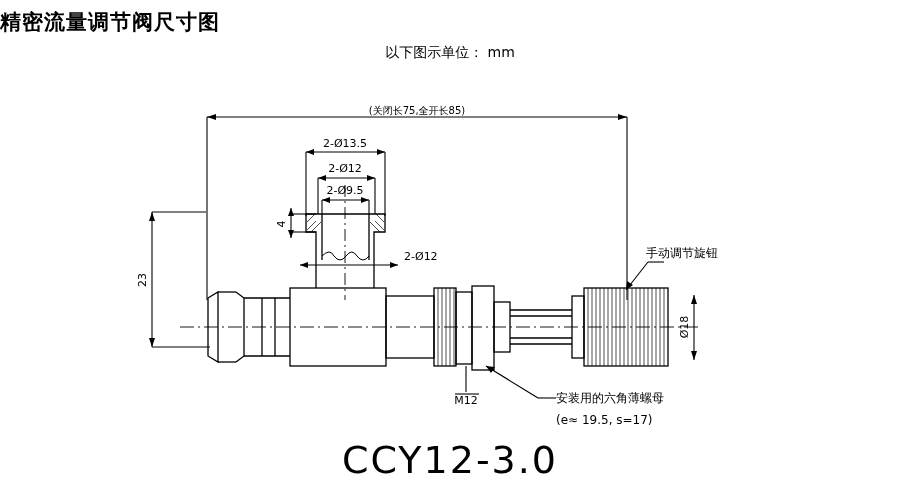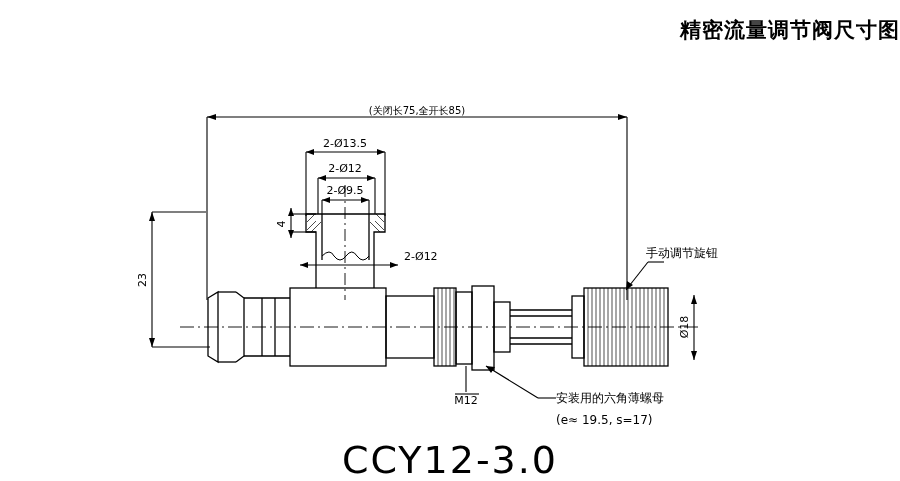--- a/index.html
+++ b/index.html
@@ -16,24 +16,24 @@
     overflow: hidden;
   }
   #stage {
     position: absolute;
     left: 0; top: 0;
     width: 900px;
     height: 481px;
   }
   .title {
     position: absolute;
-    top: 16px;
-    left: 0;
-    width: 900px;
-    text-align: right;
+    top: 8px;
+    left: 0;
+    width: 900px;
+    text-align: left;
     font-size: 21px;
     font-weight: bold;
     letter-spacing: 1px;
     font-family: "DejaVu Sans", sans-serif;
   }
   .subtitle {
     position: absolute;
     top: 44px;
     left: 0;
     width: 900px;
@@ -71,20 +71,21 @@
     font-size: 12px;
     fill: #000;
   }
 </style>
 </head>
 <body>
 
 <div id="stage">
 
   <div class="title">精密流量调节阀尺寸图</div>
+  <div class="subtitle">以下图示单位： mm</div>
 
   <svg class="drawing" width="900" height="481" viewBox="0 0 900 481">
 
     <g stroke="#000" fill="none" stroke-width="1.1" shape-rendering="geometricPrecision">
 
       <g>
         <line x1="207" y1="117" x2="627" y2="117"></line>
         <path d="M207 117 l9 -3 l0 6 z" fill="#000" stroke="none"></path>
         <path d="M627 117 l-9 -3 l0 6 z" fill="#000" stroke="none"></path>
         <line x1="207" y1="117" x2="207" y2="300" stroke-dasharray="0"></line>

